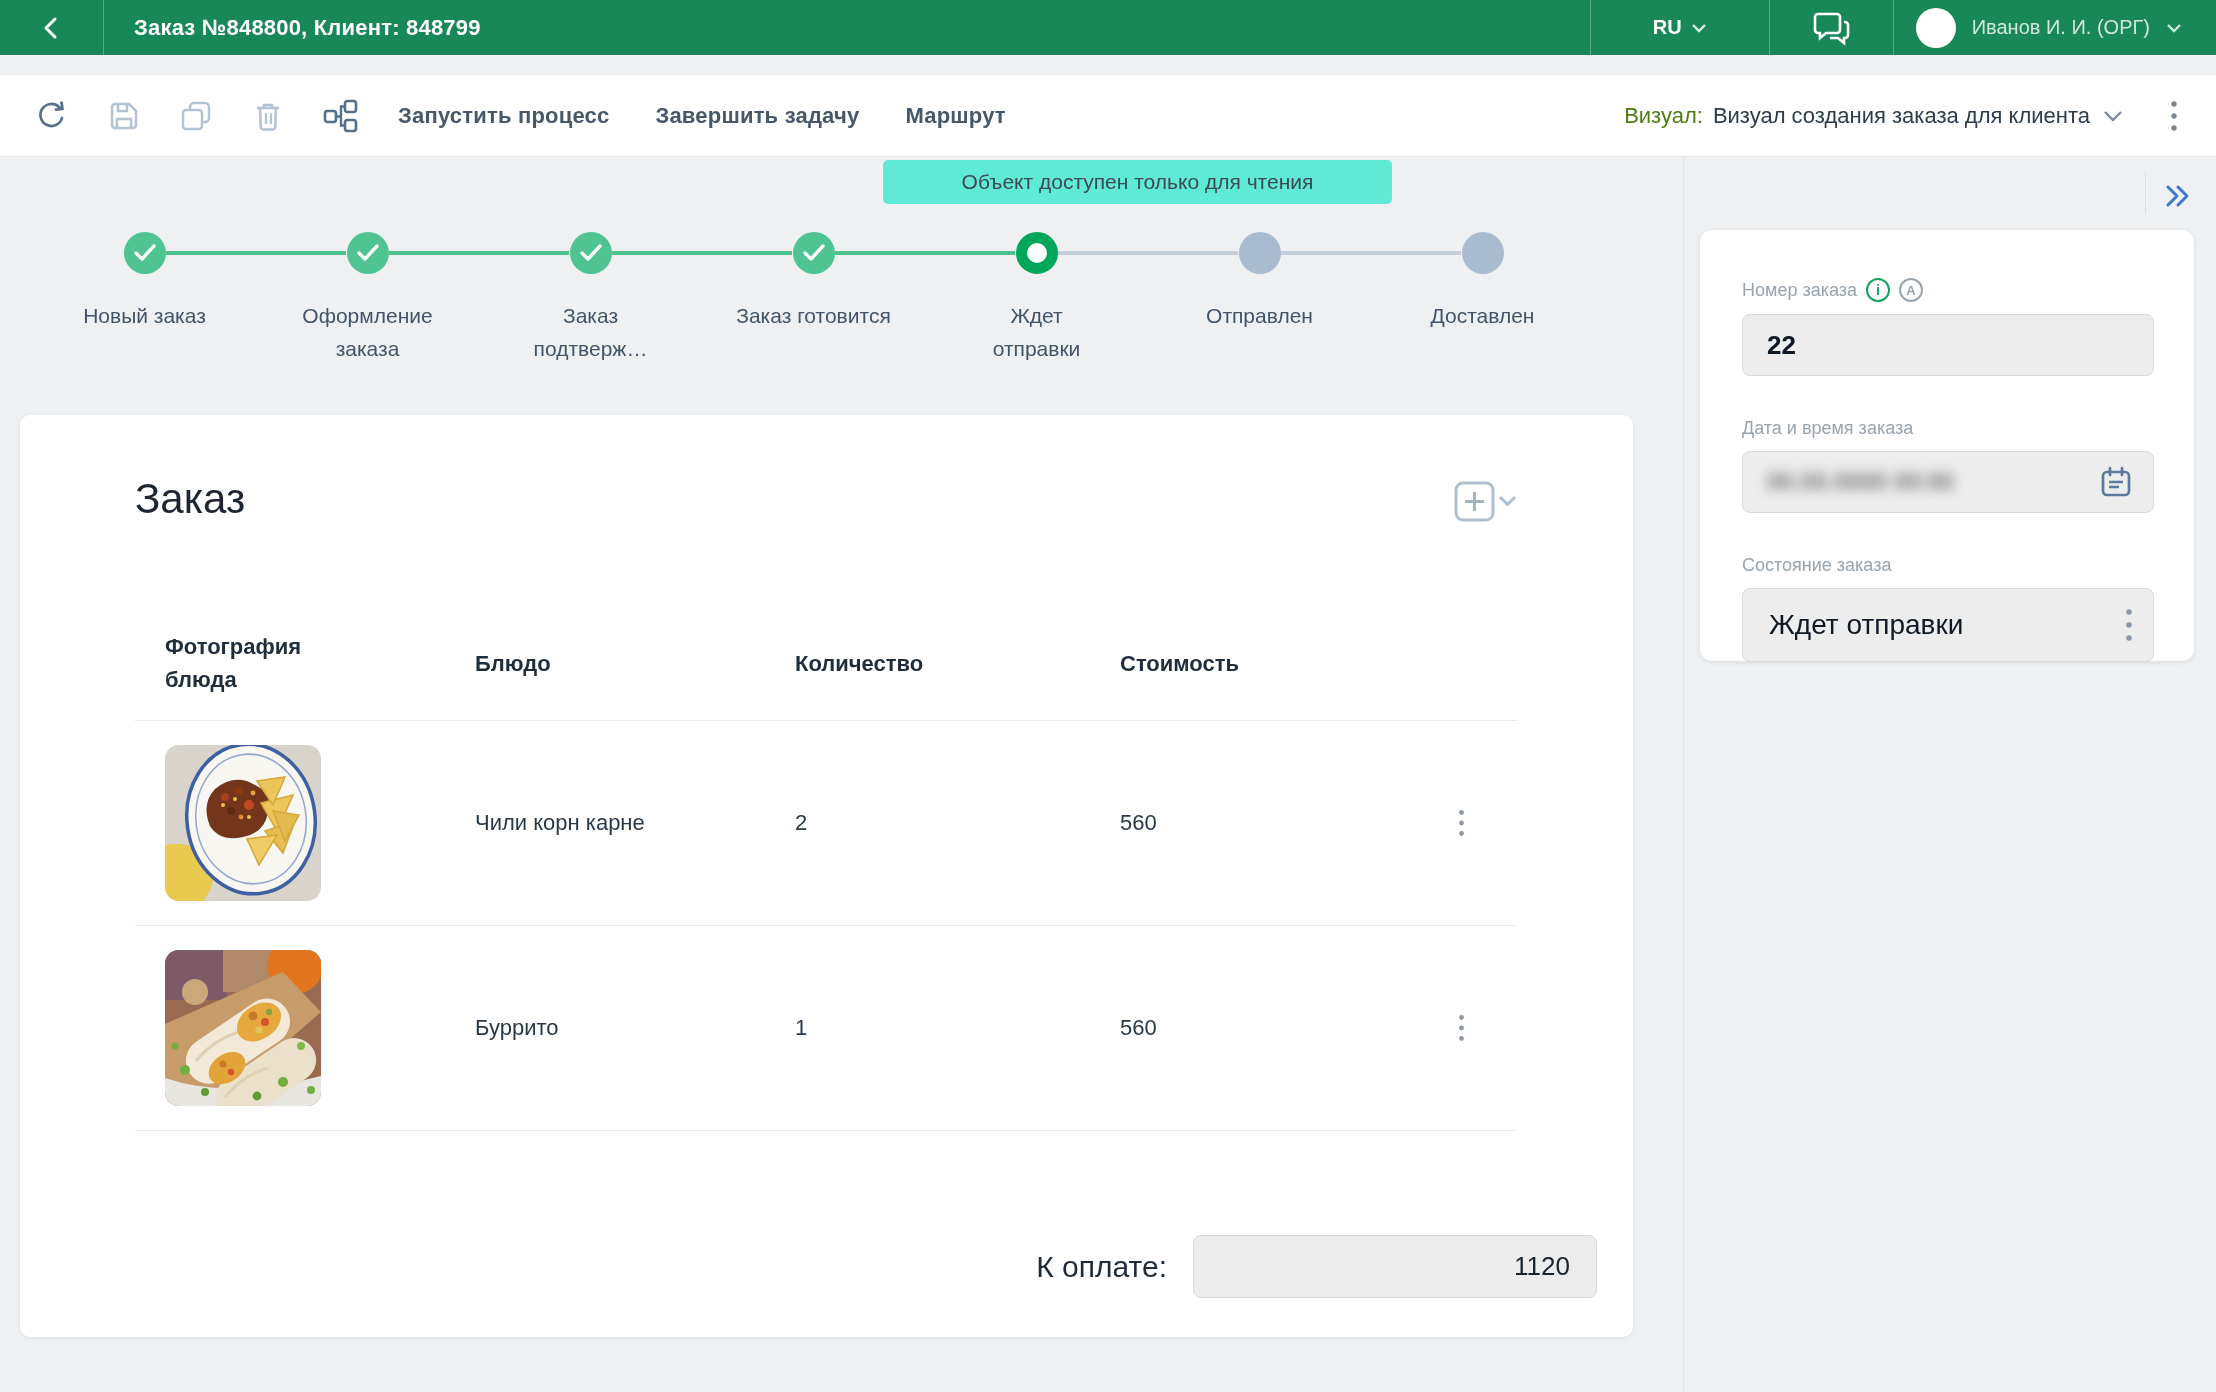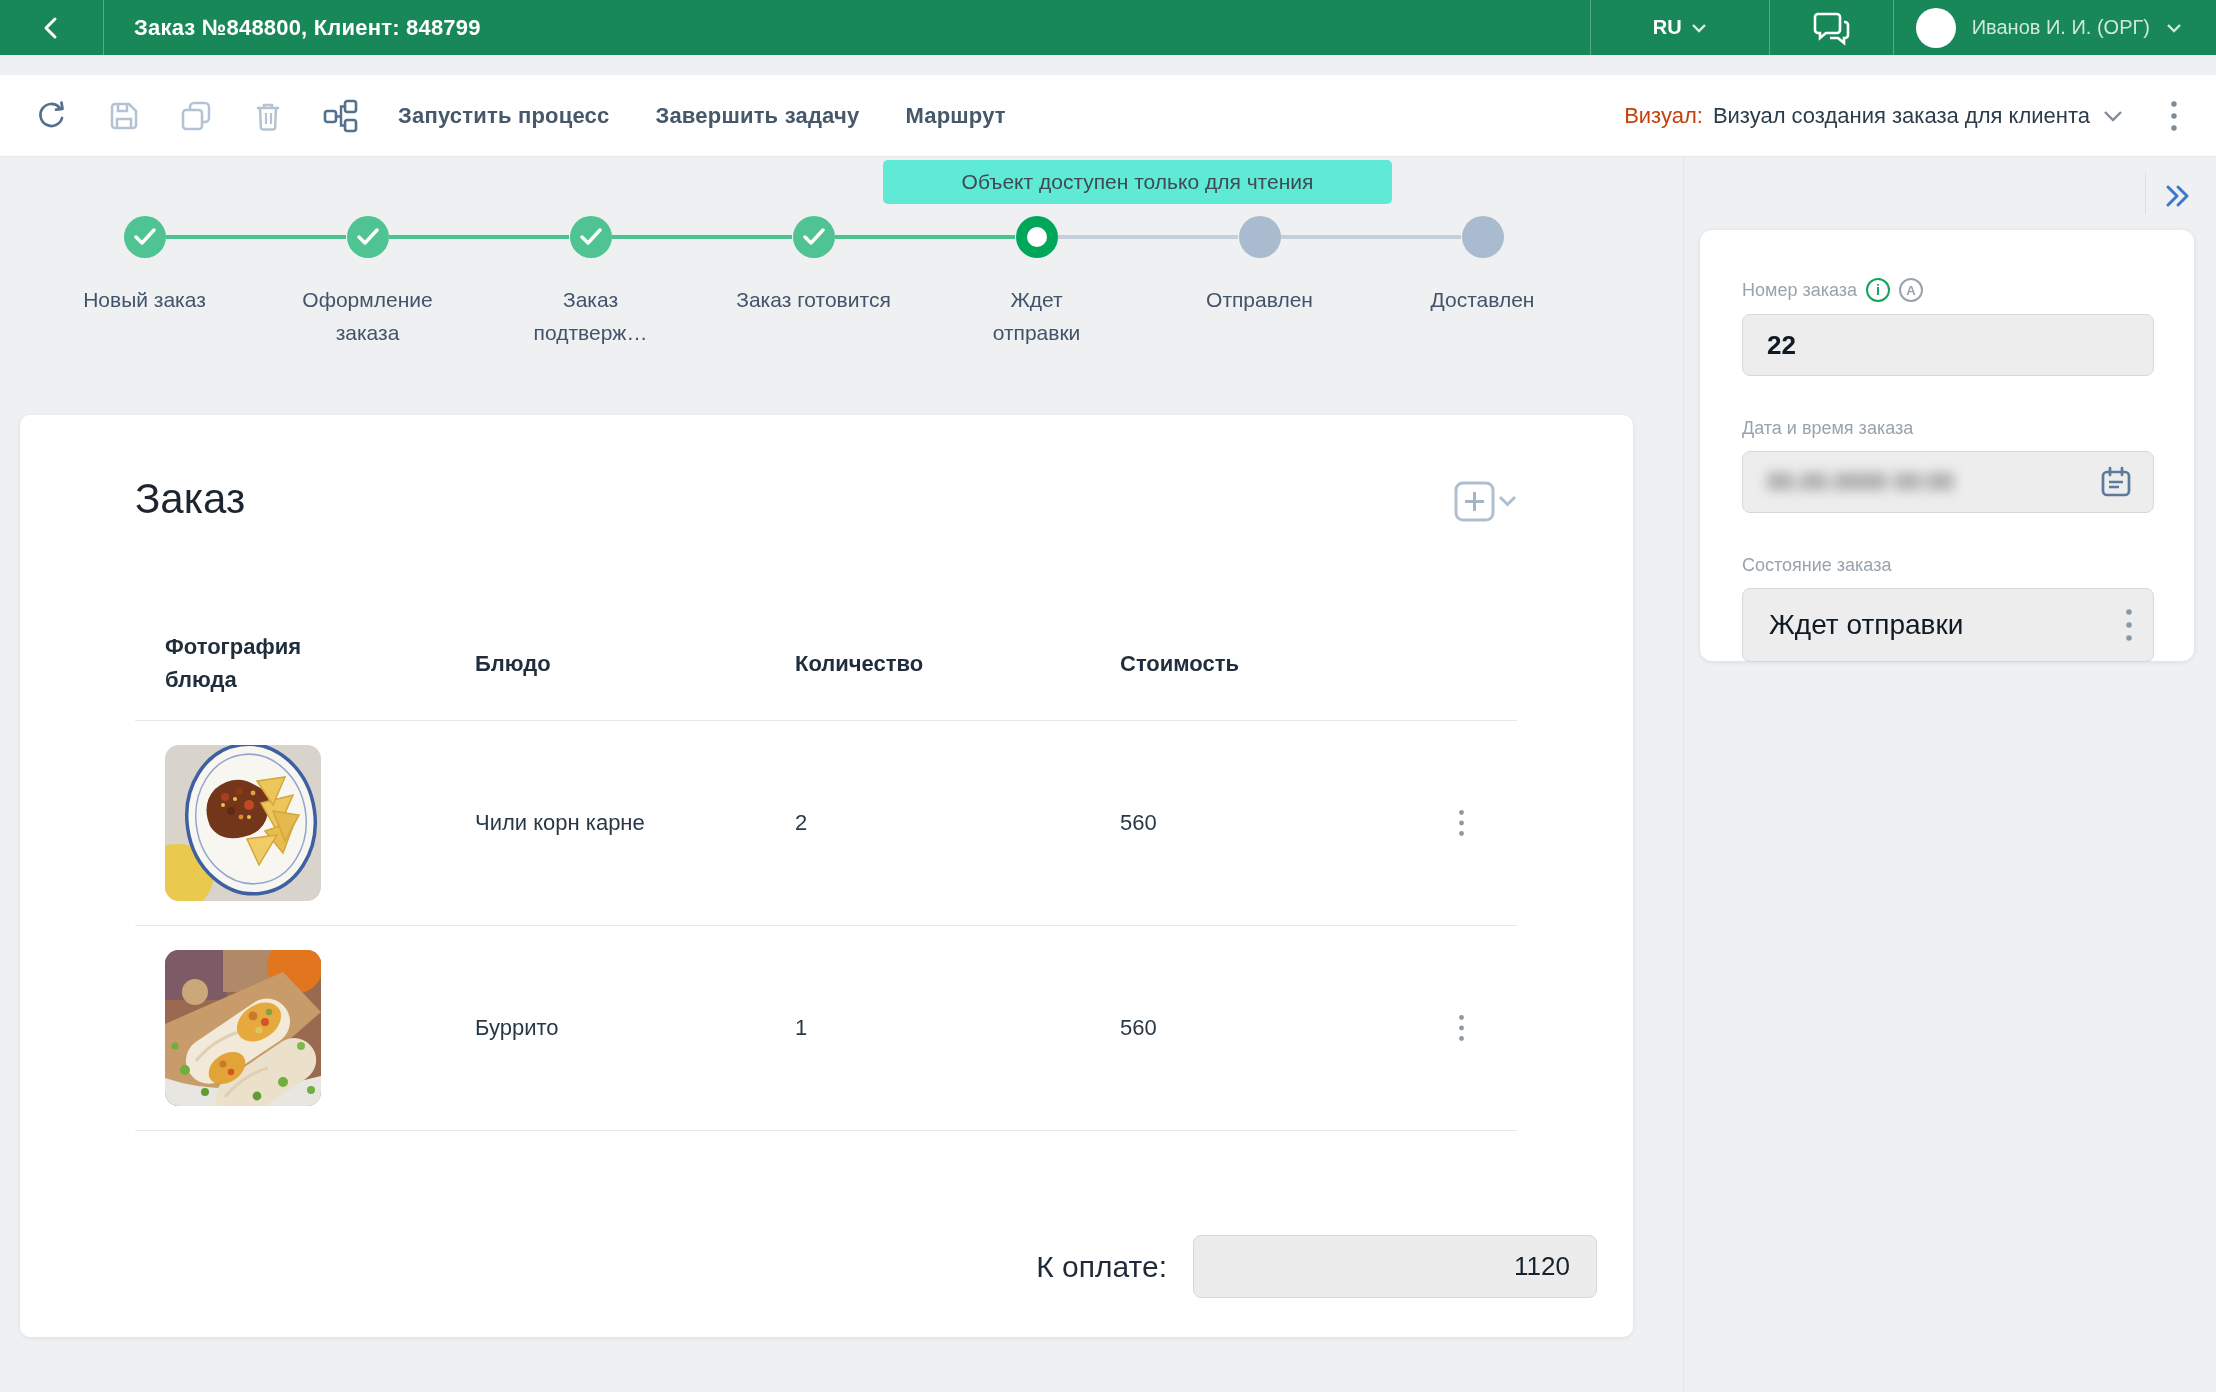--- a/index.html
+++ b/index.html
@@ -19,31 +19,31 @@
 
   
   .toolbar{position:absolute;left:0;top:75px;width:2216px;height:82px;background:#fff;border-bottom:1px solid #e4e7ea;
            display:flex;align-items:center;padding:0 22px 0 30px;box-sizing:border-box;z-index:4;}
   .tb-icon{width:44px;height:44px;display:flex;align-items:center;justify-content:center;margin-right:28px;background:none;border:none;padding:0;cursor:pointer;}
   .tb-icon:last-of-type{margin-right:36px;}
   .tb-btn{background:none;border:none;padding:0;margin-left:46px;cursor:pointer;
           font-family:"Liberation Sans",sans-serif;font-size:22px;font-weight:600;color:#46586a;letter-spacing:.2px;}
   .tb-btn.first{margin-left:8px;}
   .tb-right{margin-left:auto;display:flex;align-items:center;}
-  .visual-label{font-size:22px;color:#c2410c;margin-right:10px;}
+  .visual-label{font-size:22px;color:#4d7c0f;margin-right:10px;}
   .visual-value{font-size:22px;color:#2d3c4b;}
   .visual-chev{margin-left:12px;display:flex;align-items:center;cursor:pointer;}
   .kebab-btn{background:none;border:none;padding:0;margin-left:30px;width:40px;height:40px;display:flex;align-items:center;justify-content:center;cursor:pointer;}
 
   
   .banner{position:absolute;left:883px;top:160px;width:509px;height:44px;box-sizing:border-box;background:#5eead4;border-radius:5px;
           display:flex;align-items:center;justify-content:center;font-size:21px;color:#3e4a54;z-index:3;}
 
   
-  .stepper{position:absolute;left:33px;top:216px;display:flex;z-index:2;}
+  .stepper{position:absolute;left:33px;top:232px;display:flex;z-index:2;}
   .step{width:223px;display:flex;flex-direction:column;align-items:center;position:relative;cursor:pointer;}
   .step:not(:first-child)::before{content:"";position:absolute;left:-90px;top:19px;width:180px;height:4px;background:#4cc28e;}
   .step.todo::before{background:#c5cfd9;}
   .dot{width:42px;height:42px;border-radius:50%;box-sizing:border-box;display:flex;align-items:center;justify-content:center;position:relative;z-index:1;}
   .step.done .dot{background:#4fc391;}
   .step.current .dot{background:#fff;border:11px solid #00a659;}
   .step.todo .dot{background:#a9bbce;}
   .lbl{margin-top:26px;font-size:21px;line-height:1.55;color:#42546a;text-align:center;max-width:160px;}
   .step:nth-child(1) .lbl{white-space:nowrap;max-width:none;}
   .step:nth-child(5) .lbl{max-width:112px;}

